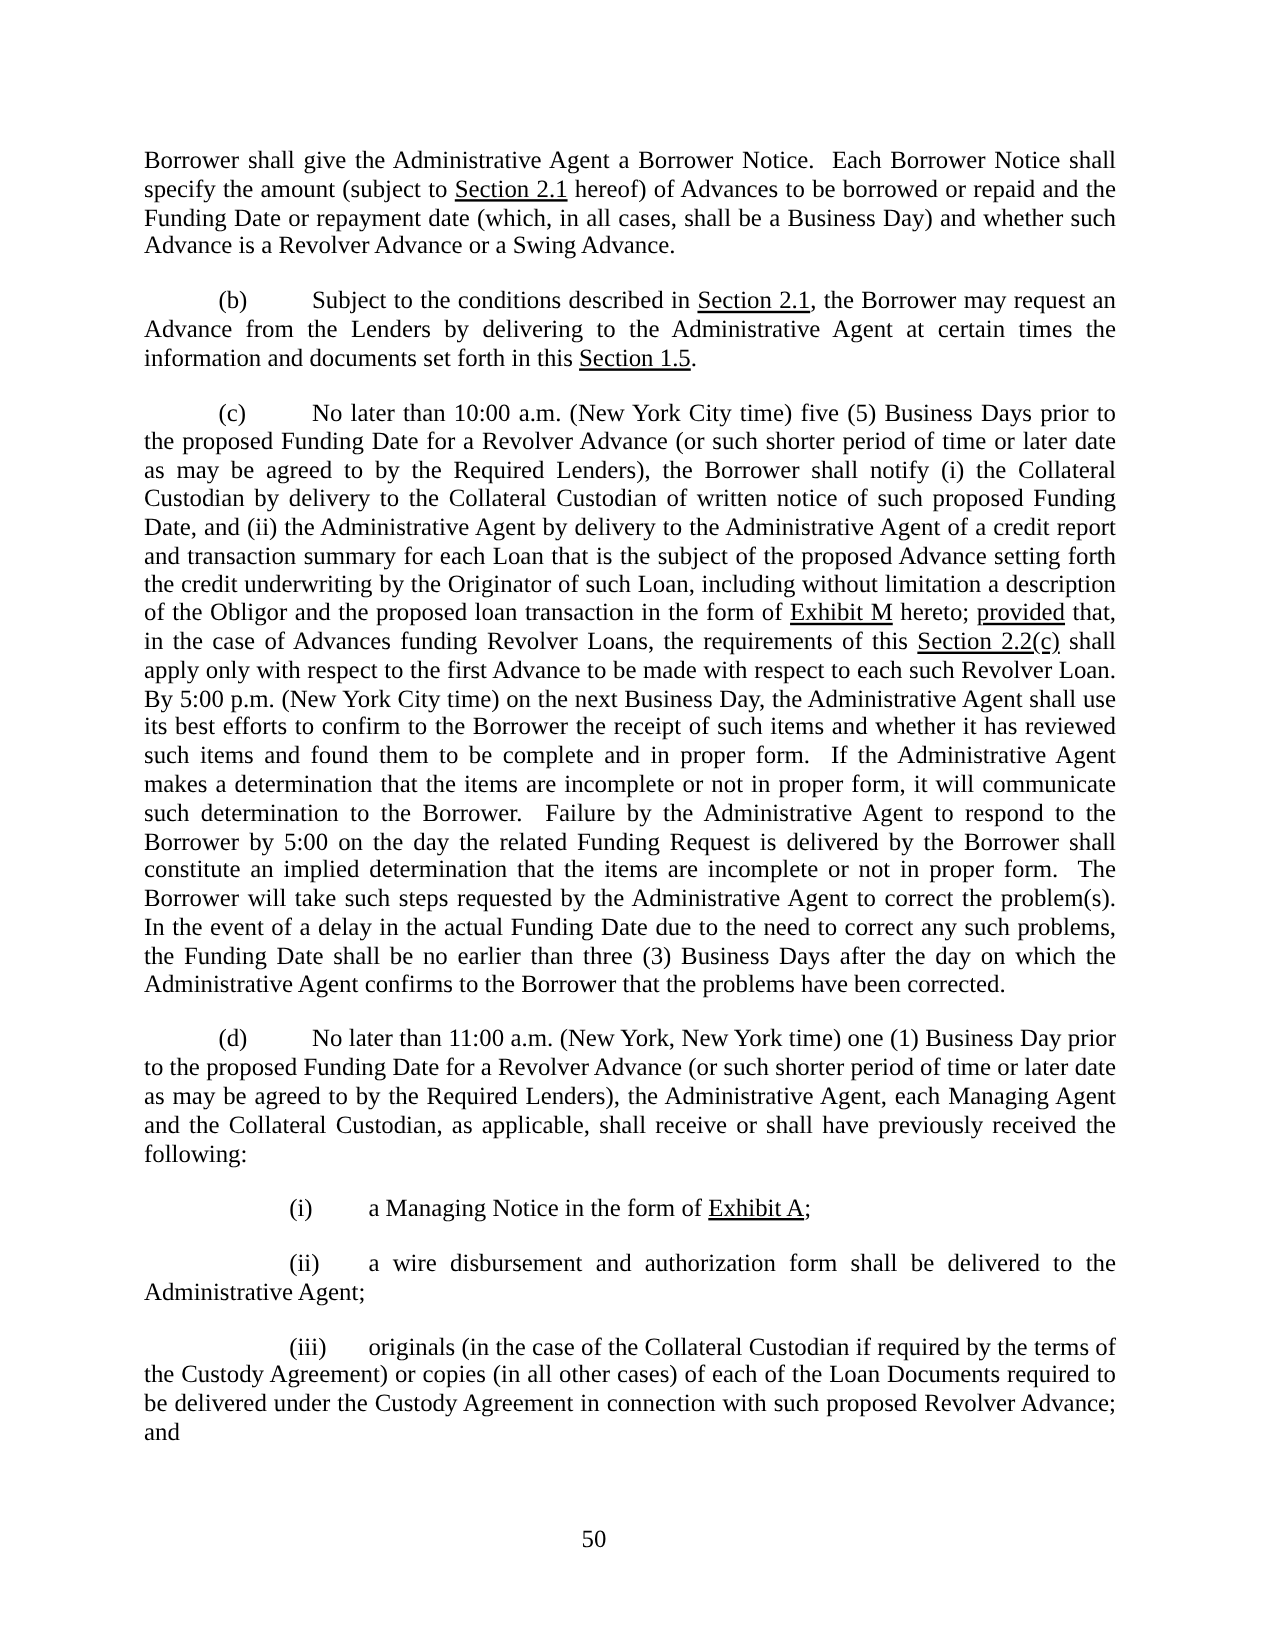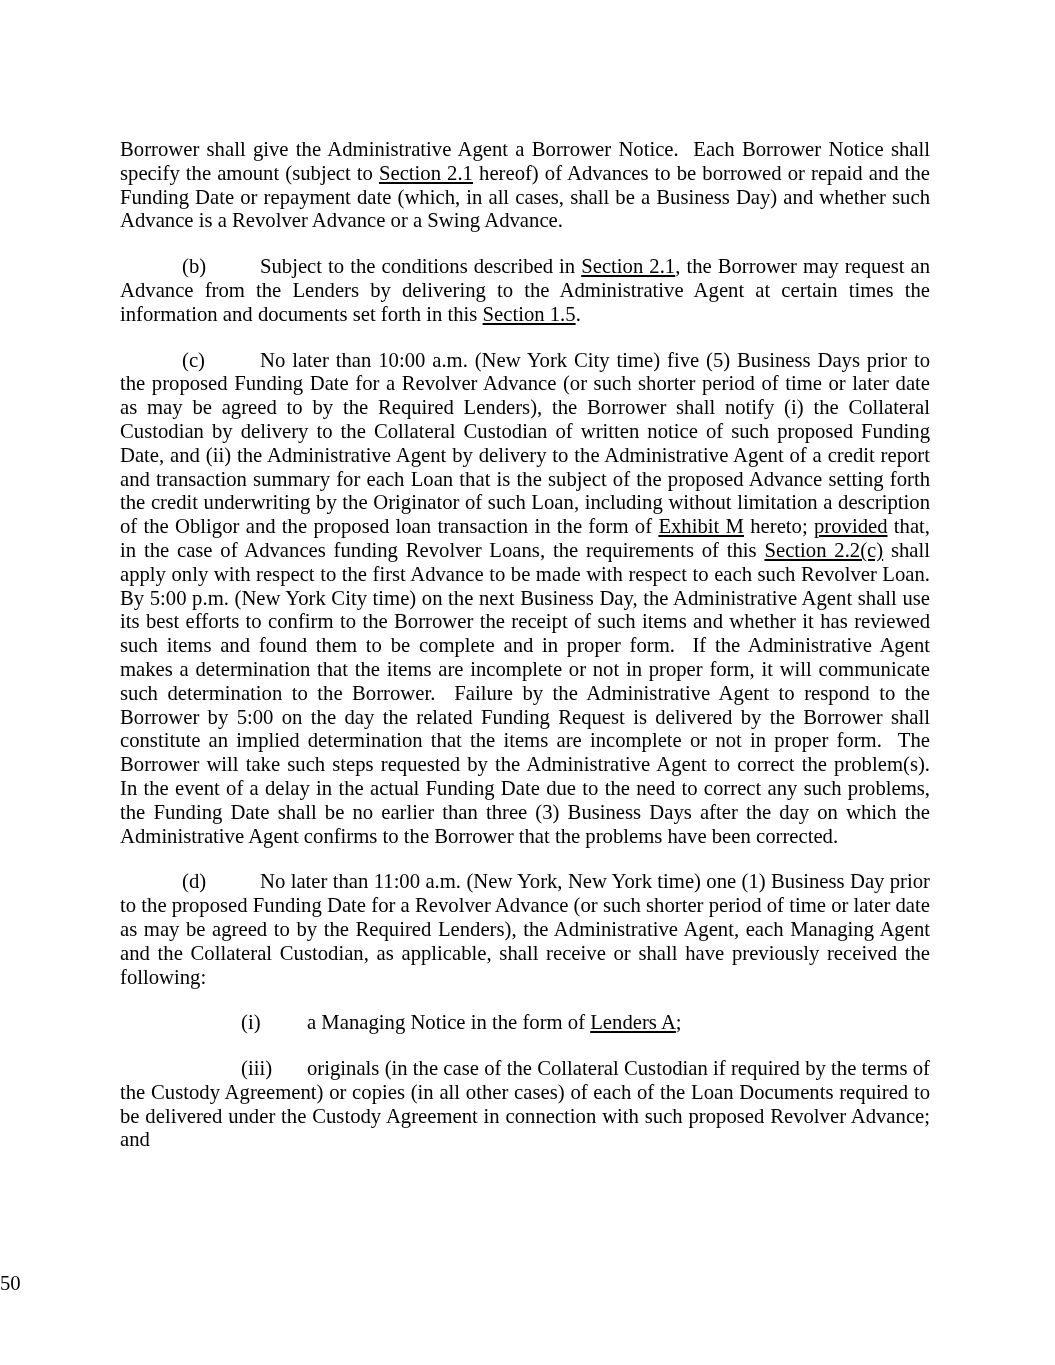--- a/index.html
+++ b/index.html
@@ -13,21 +13,21 @@
     height: 1365px;
     font-family: "Liberation Serif", serif;
     font-size: 20.7px;
     line-height: 23.8px;
     color: #000000;
     overflow: hidden;
   }
   .page-body {
     position: absolute;
     left: 120px;
-    top: 138px;
+    top: 123px;
     width: 810px;
   }
   .para {
     margin: 0 0 22px 0;
     text-align: justify;
     text-justify: inter-word;
     white-space: pre-wrap;
     hyphens: none;
   }
   .indent1 { text-indent: 62px; }
@@ -37,28 +37,29 @@
     text-indent: 0;
   }
   .plabel1 { width: 78px; }
   .plabel2 { width: 66px; }
   .u { text-decoration: underline; }
   .page-number {
     position: absolute;
     top: 1272px;
     left: 0;
     width: 990px;
-    text-align: left;
+    text-align: center;
   }
 </style>
 </head>
 <body>
 
 <div class="page-body">
   <p class="para"><span>Borrower shall give the Administrative Agent a Borrower Notice.  Each Borrower Notice shall specify the amount (subject to </span><span class="u">Section 2.1</span><span> hereof) of Advances to be borrowed or repaid and the Funding Date or repayment date (which, in all cases, shall be a Business Day) and whether such Advance is a Revolver Advance or a Swing Advance.</span></p>
   <p class="para indent1"><span class="plabel plabel1">(b)</span><span>Subject to the conditions described in </span><span class="u">Section 2.1</span><span>, the Borrower may request an Advance from the Lenders by delivering to the Administrative Agent at certain times the information and documents set forth in this </span><span class="u">Section 1.5</span><span>.</span></p>
   <p class="para indent1"><span class="plabel plabel1">(c)</span><span>No later than 10:00 a.m. (New York City time) five (5) Business Days prior to the proposed Funding Date for a Revolver Advance (or such shorter period of time or later date as may be agreed to by the Required Lenders), the Borrower shall notify (i) the Collateral Custodian by delivery to the Collateral Custodian of written notice of such proposed Funding Date, and (ii) the Administrative Agent by delivery to the Administrative Agent of a credit report and transaction summary for each Loan that is the subject of the proposed Advance setting forth the credit underwriting by the Originator of such Loan, including without limitation a description of the Obligor and the proposed loan transaction in the form of </span><span class="u">Exhibit M</span><span> hereto; </span><span class="u">provided</span><span> that, in the case of Advances funding Revolver Loans, the requirements of this </span><span class="u">Section 2.2(c)</span><span> shall apply only with respect to the first Advance to be made with respect to each such Revolver Loan.  By 5:00 p.m. (New York City time) on the next Business Day, the Administrative Agent shall use its best efforts to confirm to the Borrower the receipt of such items and whether it has reviewed such items and found them to be complete and in proper form.  If the Administrative Agent makes a determination that the items are incomplete or not in proper form, it will communicate such determination to the Borrower.  Failure by the Administrative Agent to respond to the Borrower by 5:00 on the day the related Funding Request is delivered by the Borrower shall constitute an implied determination that the items are incomplete or not in proper form.  The Borrower will take such steps requested by the Administrative Agent to correct the problem(s).  In the event of a delay in the actual Funding Date due to the need to correct any such problems, the Funding Date shall be no earlier than three (3) Business Days after the day on which the Administrative Agent confirms to the Borrower that the problems have been corrected.</span></p>
   <p class="para indent1"><span class="plabel plabel1">(d)</span><span>No later than 11:00 a.m. (New York, New York time) one (1) Business Day prior to the proposed Funding Date for a Revolver Advance (or such shorter period of time or later date as may be agreed to by the Required Lenders), the Administrative Agent, each Managing Agent and the Collateral Custodian, as applicable, shall receive or shall have previously received the following:</span></p>
-  <p class="para indent2"><span class="plabel plabel2">(i)</span><span>a Managing Notice in the form of </span><span class="u">Lenders A</span><span>;</span></p>
+  <p class="para indent2"><span class="plabel plabel2">(i)</span><span>a Managing Notice in the form of </span><span class="u">Exhibit A</span><span>;</span></p>
+  <p class="para indent2"><span class="plabel plabel2">(ii)</span><span>a wire disbursement and authorization form shall be delivered to the Administrative Agent;</span></p>
   <p class="para indent2"><span class="plabel plabel2">(iii)</span><span>originals (in the case of the Collateral Custodian if required by the terms of the Custody Agreement) or copies (in all other cases) of each of the Loan Documents required to be delivered under the Custody Agreement in connection with such proposed Revolver Advance; and</span></p>
 </div>
 
 <div class="page-number">50</div>
 
 </body></html>

